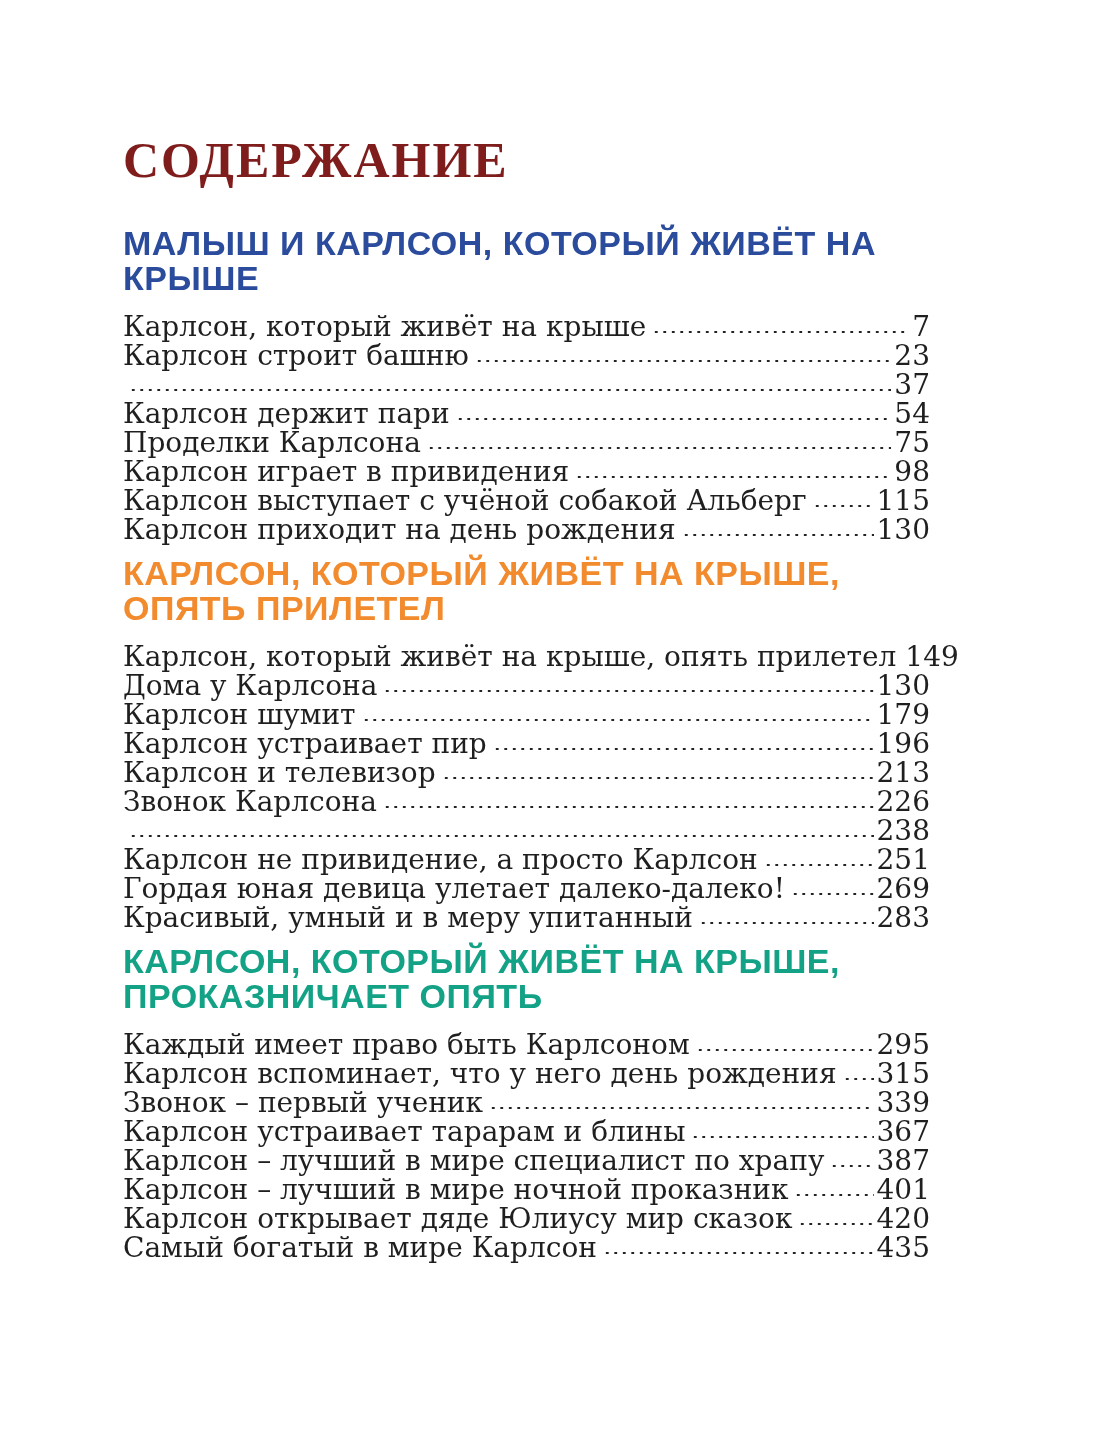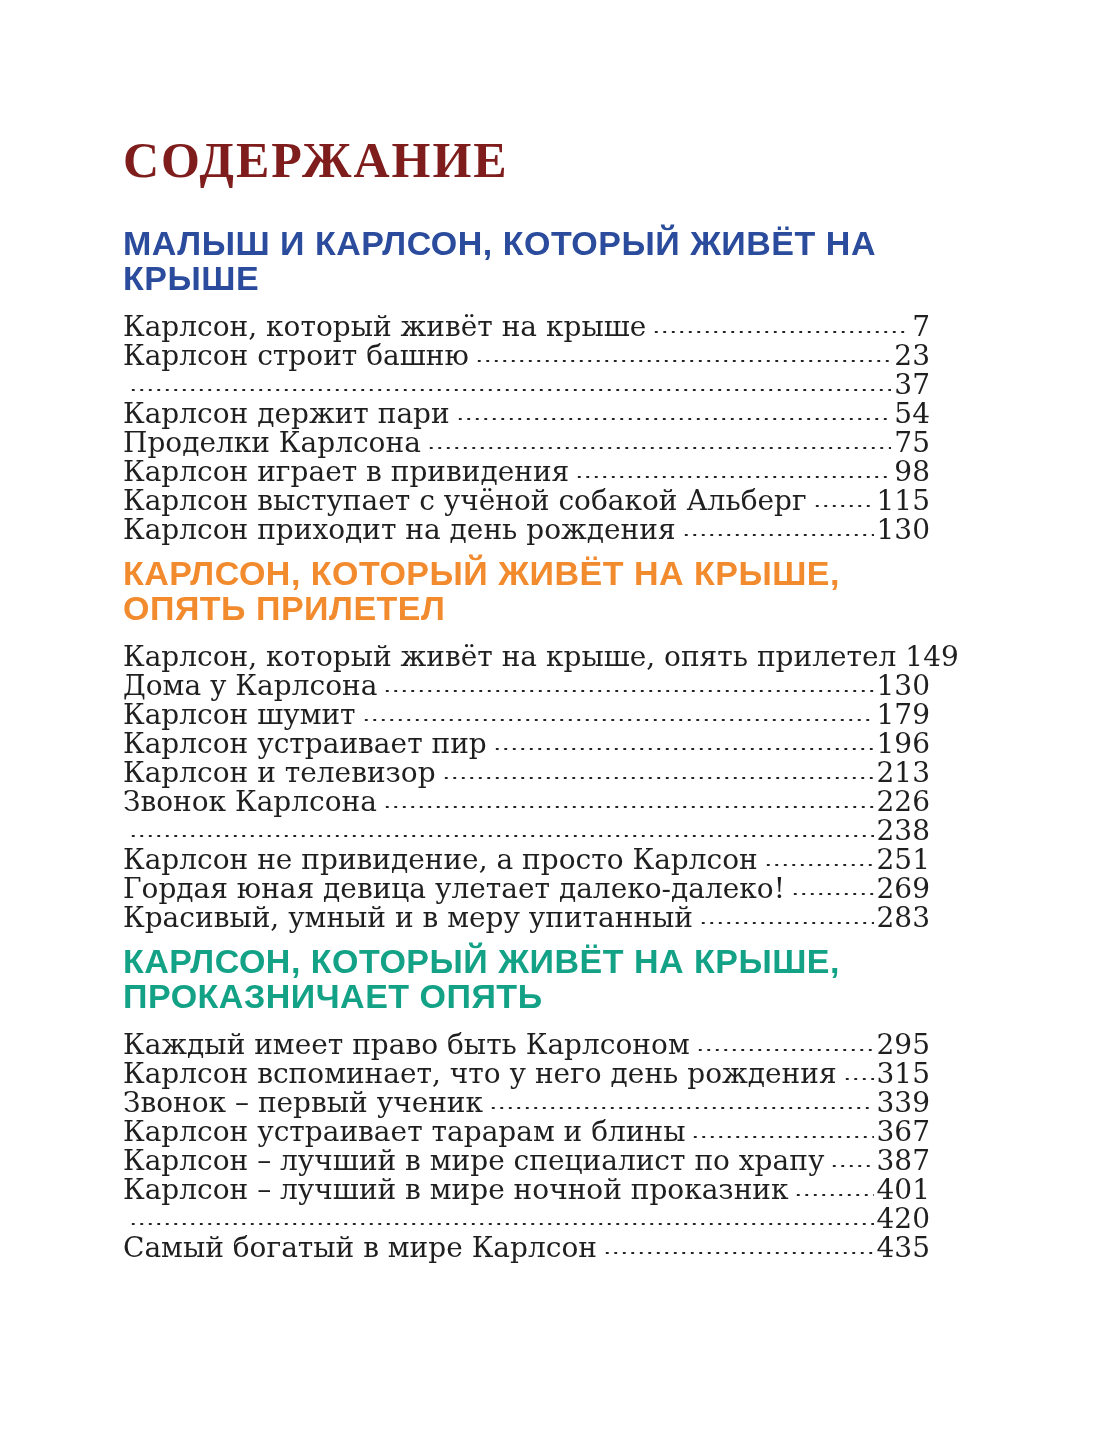--- a/index.html
+++ b/index.html
@@ -219,20 +219,21 @@
     <span class="entry-page">387</span>
   </div>
 
   <div class="row">
     <span class="entry-title">Карлсон – лучший в мире ночной проказник</span>
     <span class="leader"></span>
     <span class="entry-page">401</span>
   </div>
 
   <div class="row">
+    <span class="entry-title">Карлсон открывает дяде Юлиусу мир сказок</span>
     <span class="leader"></span>
     <span class="entry-page">420</span>
   </div>
 
   <div class="row">
     <span class="entry-title">Самый богатый в мире Карлсон</span>
     <span class="leader"></span>
     <span class="entry-page">435</span>
   </div>
 </div>

